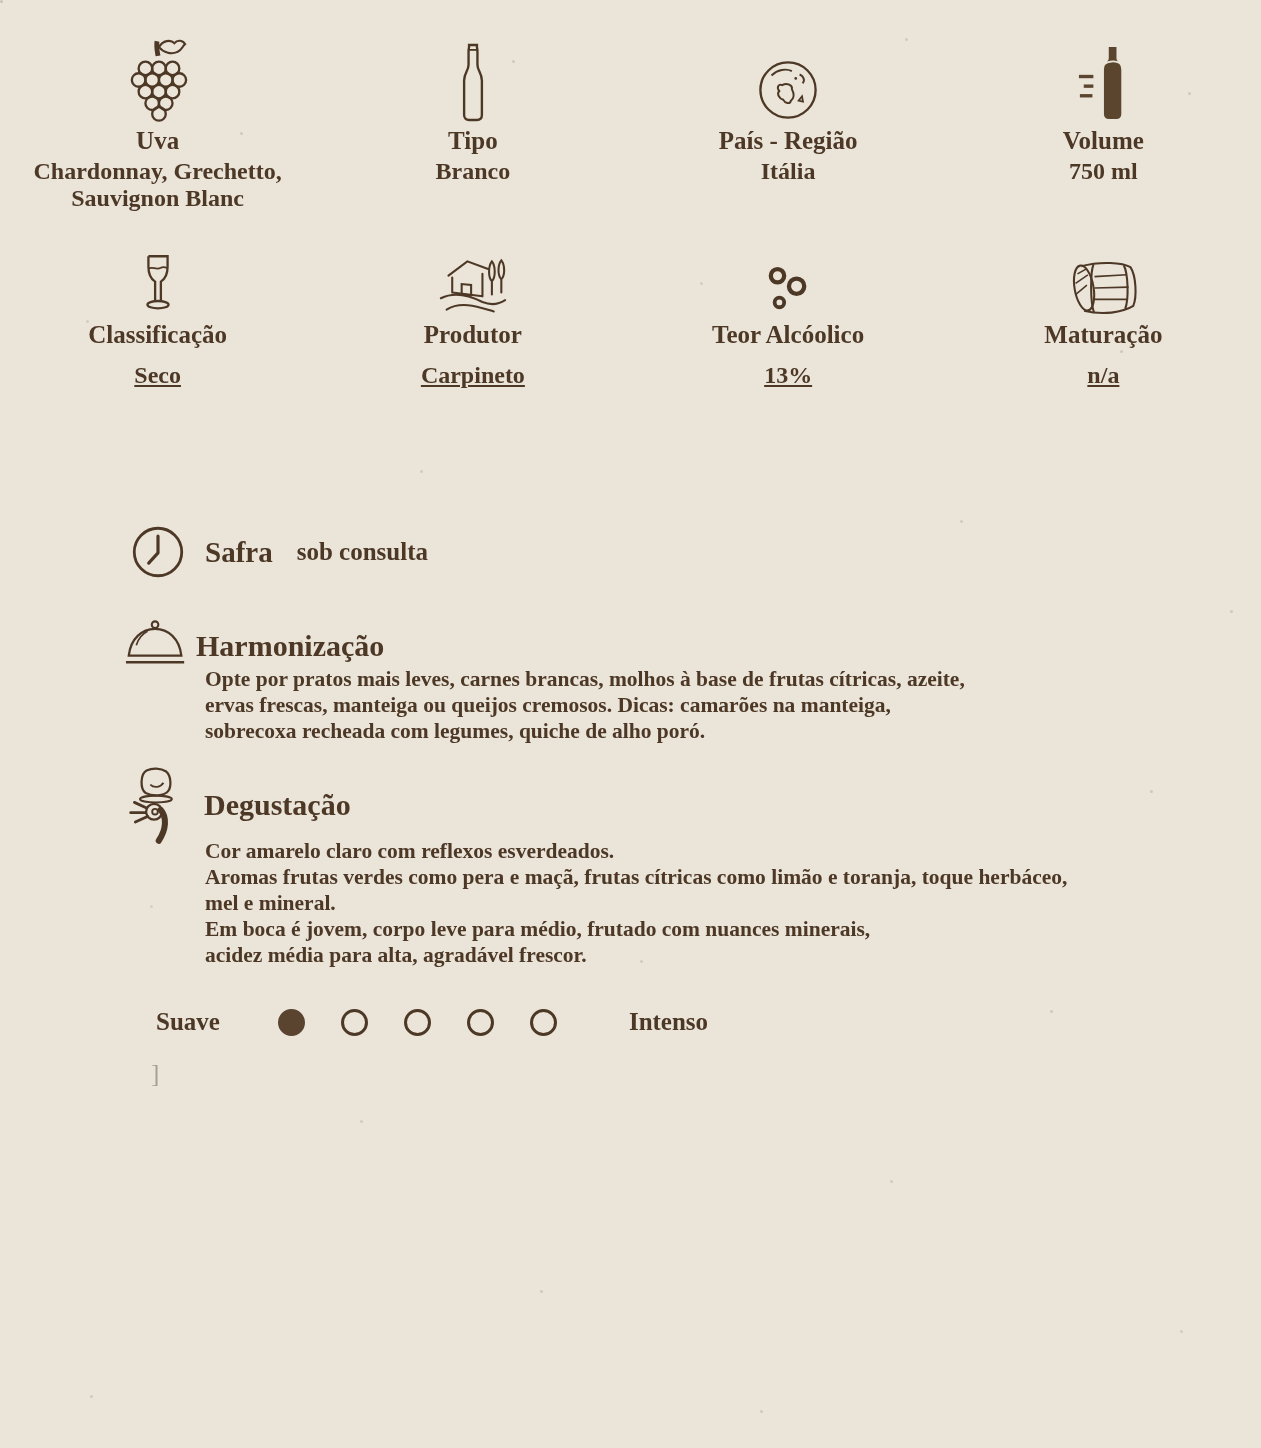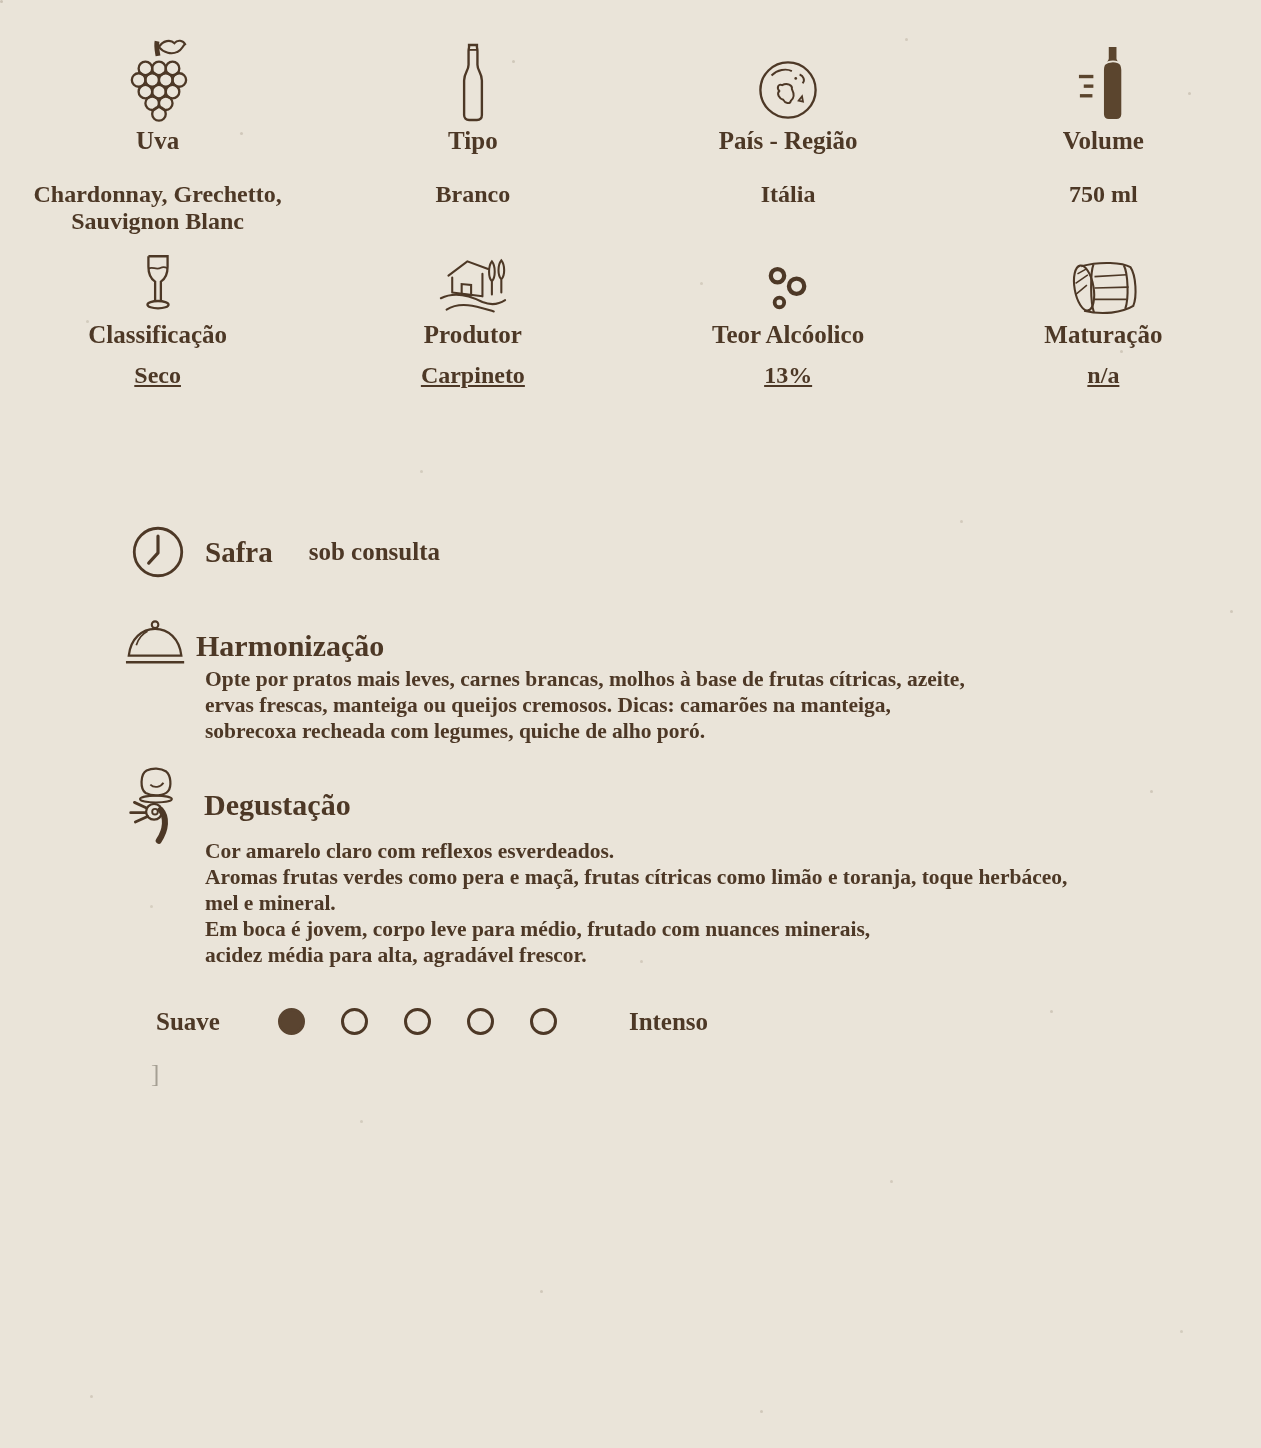--- a/index.html
+++ b/index.html
@@ -33,40 +33,40 @@
   }
   svg{display:block;}
   .attr-grid{position:absolute;left:0;width:1261px;display:grid;grid-template-columns:repeat(4,1fr);}
   .row1{top:40px;}
   .row2{top:252px;}
   .attr-cell{display:flex;flex-direction:column;align-items:center;text-align:center;}
   .icon-box{display:flex;align-items:flex-end;justify-content:center;}
   .row1 .icon-box{height:82px;}
   .row2 .icon-box{height:64px;}
   .attr-label{font-size:25px;line-height:1.15;margin-top:5px;}
-  .attr-value{font-size:24px;line-height:27px;margin-top:25px;white-space:pre-line;}
+  .attr-value{font-size:24px;line-height:27px;margin-top:2px;white-space:pre-line;}
   .row2 .attr-value{margin-top:12px;text-decoration:underline;}
 
   .safra-row{position:absolute;left:131px;top:525px;display:flex;align-items:center;}
   .safra-row .safra-label{font-size:29px;margin-left:20px;}
-  .safra-row .safra-value{font-size:25px;margin-left:36px;}
+  .safra-row .safra-value{font-size:25px;margin-left:24px;}
 
   .section-icon{position:absolute;}
   .section-title{position:absolute;font-size:30px;}
   .section-text{position:absolute;font-size:21.5px;line-height:26px;white-space:pre;}
 
   .harmonizacao-icon{left:123px;top:619px;}
   .harmonizacao-title{left:196px;top:629px;}
   .harmonizacao-text{left:205px;top:666px;}
 
   .degustacao-icon{left:126px;top:766px;}
   .degustacao-title{left:204px;top:788px;}
   .degustacao-text{left:205px;top:838px;}
 
-  .scale-row{position:absolute;left:156px;top:1008px;display:flex;align-items:flex-start;gap:24px;}
+  .scale-row{position:absolute;left:156px;top:1008px;display:flex;align-items:flex-end;gap:24px;}
   .scale-label{font-size:25px;}
   .dots{display:flex;align-items:center;margin-left:34px;gap:36px;}
   .dot{width:27px;height:27px;border:3px solid #4d3826;border-radius:50%;box-sizing:border-box;}
   .dot.filled{background:#5a4430;border-color:#5a4430;}
   .scale-max{margin-left:48px;}
 
   .stray-bracket{position:absolute;left:151px;top:1060px;font-size:25px;font-weight:normal;color:#a59f93;}
 </style>
 </head>
 <body>

